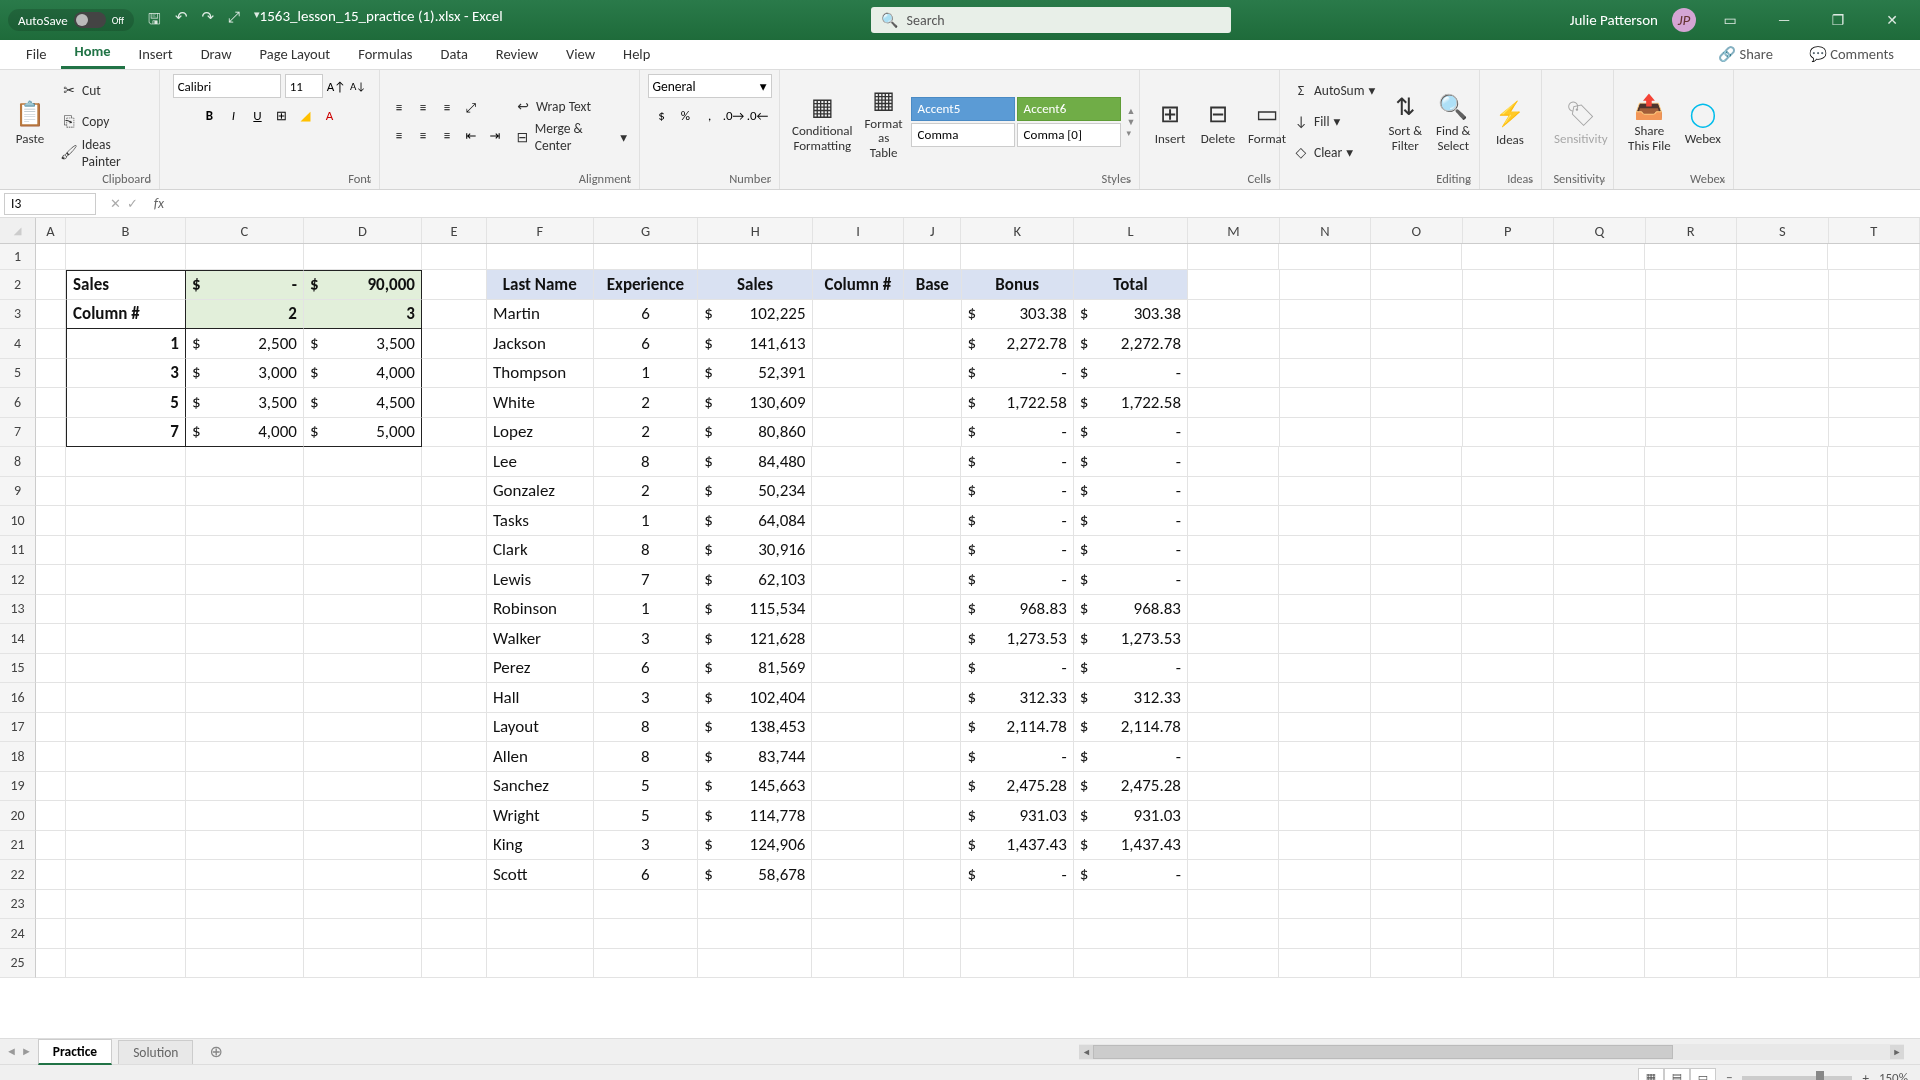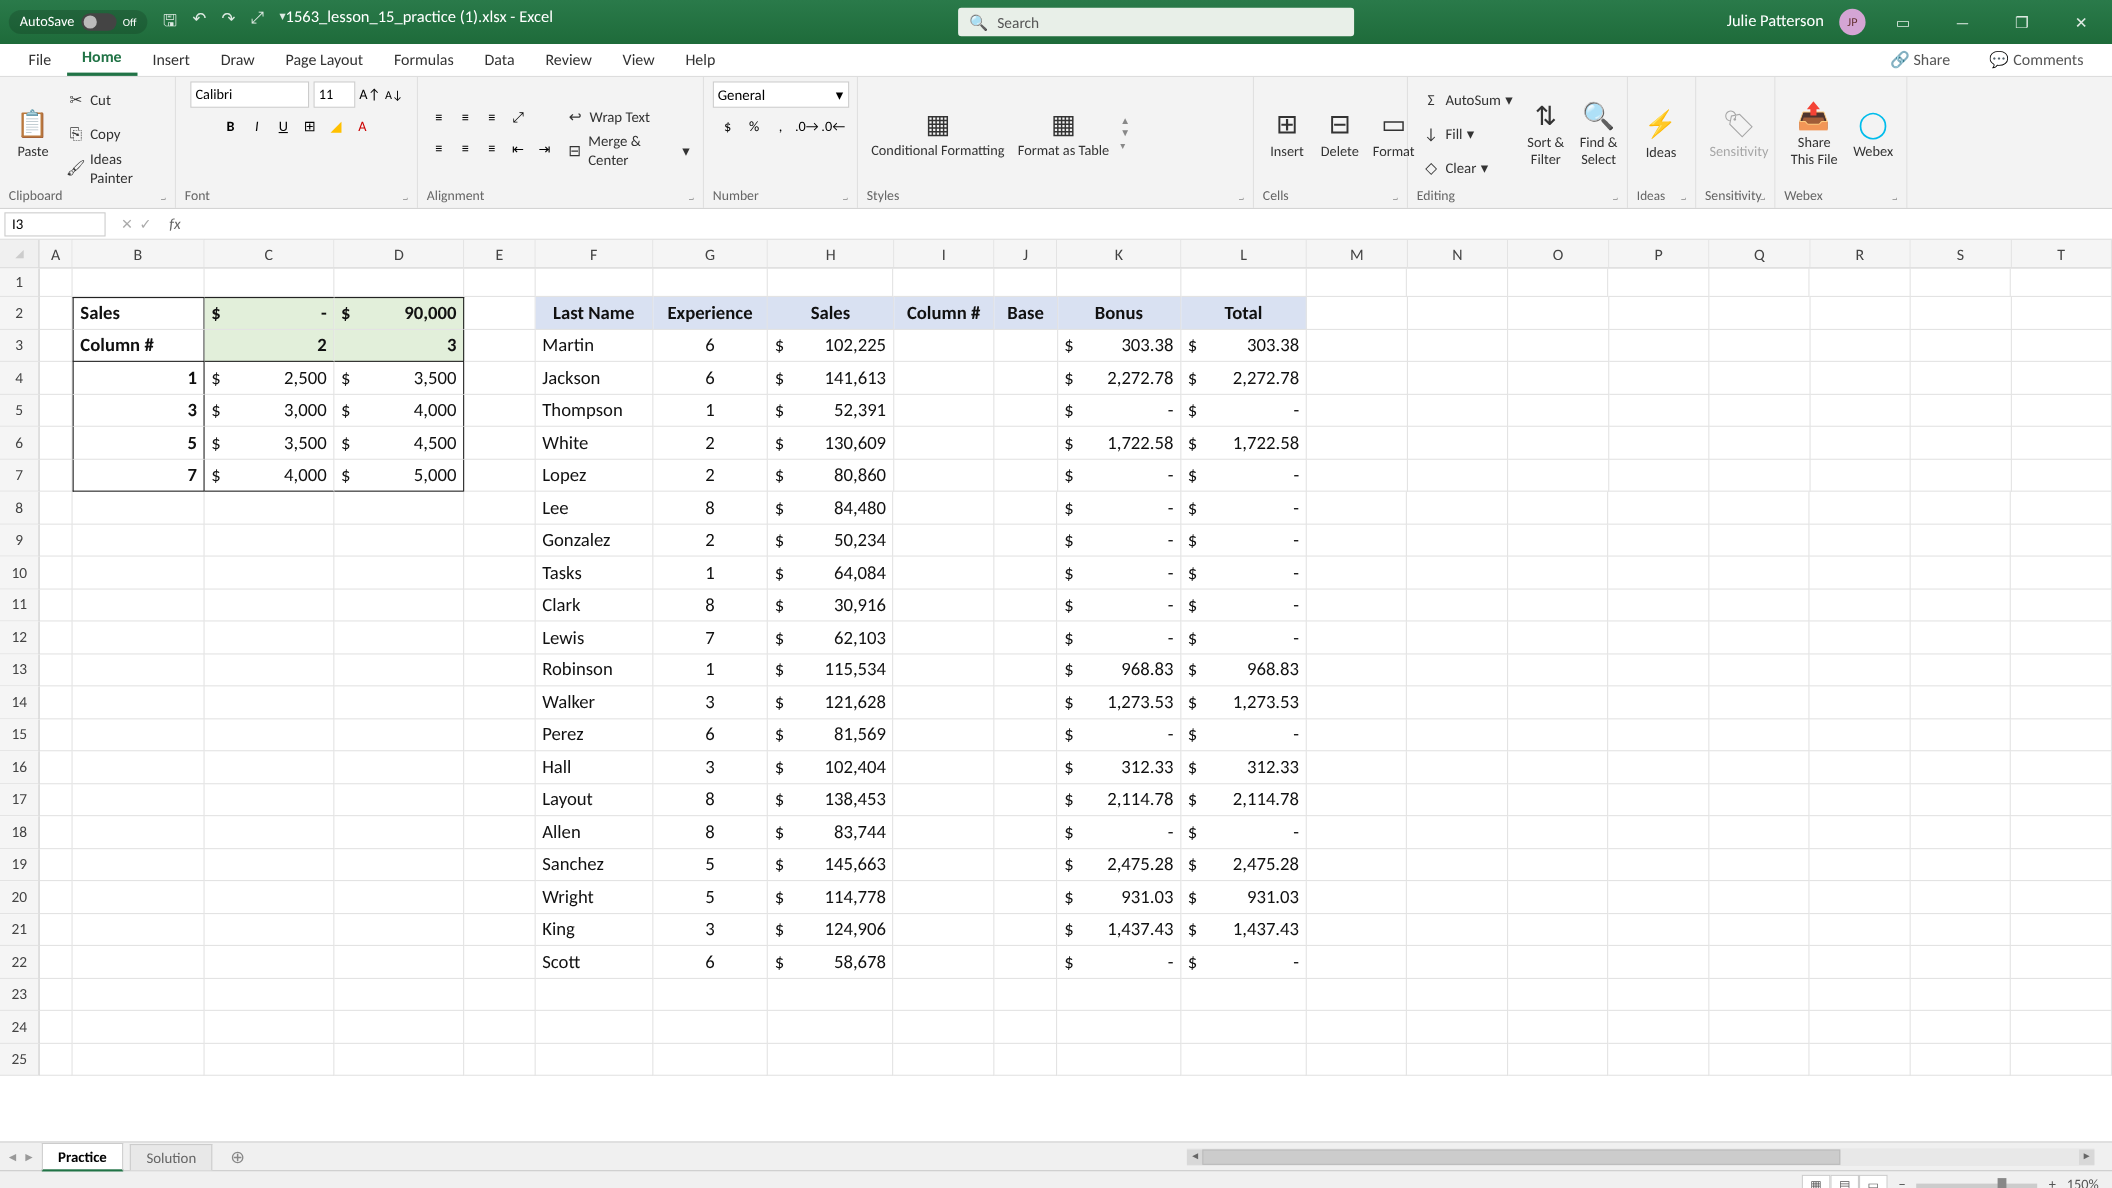--- a/index.html
+++ b/index.html
@@ -7,34 +7,34 @@
 
 
 .titlebar { height: 40px; background: linear-gradient(#2a7a4a, #1e6b3a); display: flex; align-items: center; color: #fff; font-size: 15px; padding: 0 8px; }
 .autosave { display: flex; align-items: center; gap: 6px; background: rgba(0,0,0,0.15); padding: 3px 10px; border-radius: 14px; font-size: 13px; }
 .autosave-toggle { width: 32px; height: 16px; background: #444; border-radius: 8px; position: relative; }
 .autosave-toggle::after { content:''; width: 12px; height: 12px; background: #bbb; border-radius: 50%; position: absolute; top: 2px; left: 2px; }
 .qat { display: flex; gap: 14px; margin-left: 14px; }
 .qat span { opacity: 0.85; font-size: 15px; }
 .search-box { width: 360px; height: 26px; background: #e8efe8; border-radius: 3px; margin: 0 auto; display: flex; align-items: center; padding: 0 10px; color: #555; font-size: 14px; }
 .title-right { display: flex; align-items: center; gap: 14px; }
-.user-badge { width: 24px; height: 24px; background: #d4a5d4; border-radius: 50%; display: flex; align-items: center; justify-content: center; font-size: 11px; color: #633; }
+.user-badge { width: 24px; height: 24px; background: #d4a5d4; border-radius: 50%; display: flex; align-items: center; justify-content: center; font-size: 15px; color: #633; font-style: italic; }
 .win-btn { width: 40px; text-align: center; font-size: 14px; opacity: 0.85; }
 
 
 .tabs { height: 30px; background: #fff; display: flex; align-items: flex-end; padding: 0 12px; border-bottom: 1px solid #ddd; }
 .tab { padding: 6px 14px; font-size: 14.5px; color: #333; }
 .tab.active { color: #217346; border-bottom: 3px solid #217346; font-weight: 600; }
 .tabs-right { margin-left: auto; display: flex; gap: 8px; }
 .tabs-right .tab { color: #555; }
 
 
 .ribbon { height: 120px; background: #f3f3f3; display: flex; border-bottom: 1px solid #d4d4d4; }
 .rgroup { border-right: 1px solid #e0e0e0; padding: 4px 8px 0 8px; display: flex; flex-direction: column; justify-content: space-between; }
-.rgroup-label { font-size: 12.5px; color: #666; text-align: left; padding: 2px 0 3px 0; position: relative; }
+.rgroup-label { font-size: 12.5px; color: #666; text-align: right; padding: 2px 0 3px 0; position: relative; }
 .rgroup-label::after { content: '⌐'; position: absolute; right: 0; bottom: 1px; font-size: 10px; color: #888; transform: rotate(180deg); }
 .rgroup-body { flex: 1; display: flex; align-items: center; gap: 4px; }
 .col { display: flex; flex-direction: column; gap: 2px; }
 .btn-sm { height: 29px; display: flex; align-items: center; gap: 4px; font-size: 13.5px; color: #333; padding: 0 4px; }
 .icon16 { width: 18px; height: 18px; display: inline-flex; align-items: center; justify-content: center; font-size: 14px; }
 .font-name { width: 108px; height: 24px; border: 1px solid #ccc; background: #fff; font-size: 13px; padding: 0 4px; display: flex; align-items: center;}
 .font-size { width: 38px; height: 24px; border: 1px solid #ccc; background: #fff; font-size: 13px; padding: 0 4px; display: flex; align-items: center;}
 .font-row { display: flex; gap: 4px; align-items: center;}
 .row-btns { display: flex; gap: 2px; }
 .row-btns span { width: 22px; height: 22px; display: inline-flex; align-items: center; justify-content: center; font-size: 13px; }
@@ -266,20 +266,26 @@
   <div class="rgroup" style="width:360px;">
     <div class="rgroup-body">
       <div class="bigbtn">
           <span class="icon32">▦</span>
           <span style="text-align:center;line-height:1.1;">Conditional Formatting</span>
         </div>
       <div class="bigbtn">
           <span class="icon32">▦</span>
           <span style="text-align:center;line-height:1.1;">Format as Table</span>
         </div>
+      <div class="styles-grid">
+        <div class="style-item style-accent5">Accent5</div>
+        <div class="style-item style-accent6">Accent6</div>
+        <div class="style-item style-comma">Comma</div>
+        <div class="style-item style-comma">Comma [0]</div>
+      </div>
       <div class="style-arrows">
           <span>▲</span>
           <span>▼</span>
           <span>▾</span>
         </div>
     </div>
     <div class="rgroup-label">Styles</div>
   </div>
 
   <div class="rgroup" style="width:140px;">

